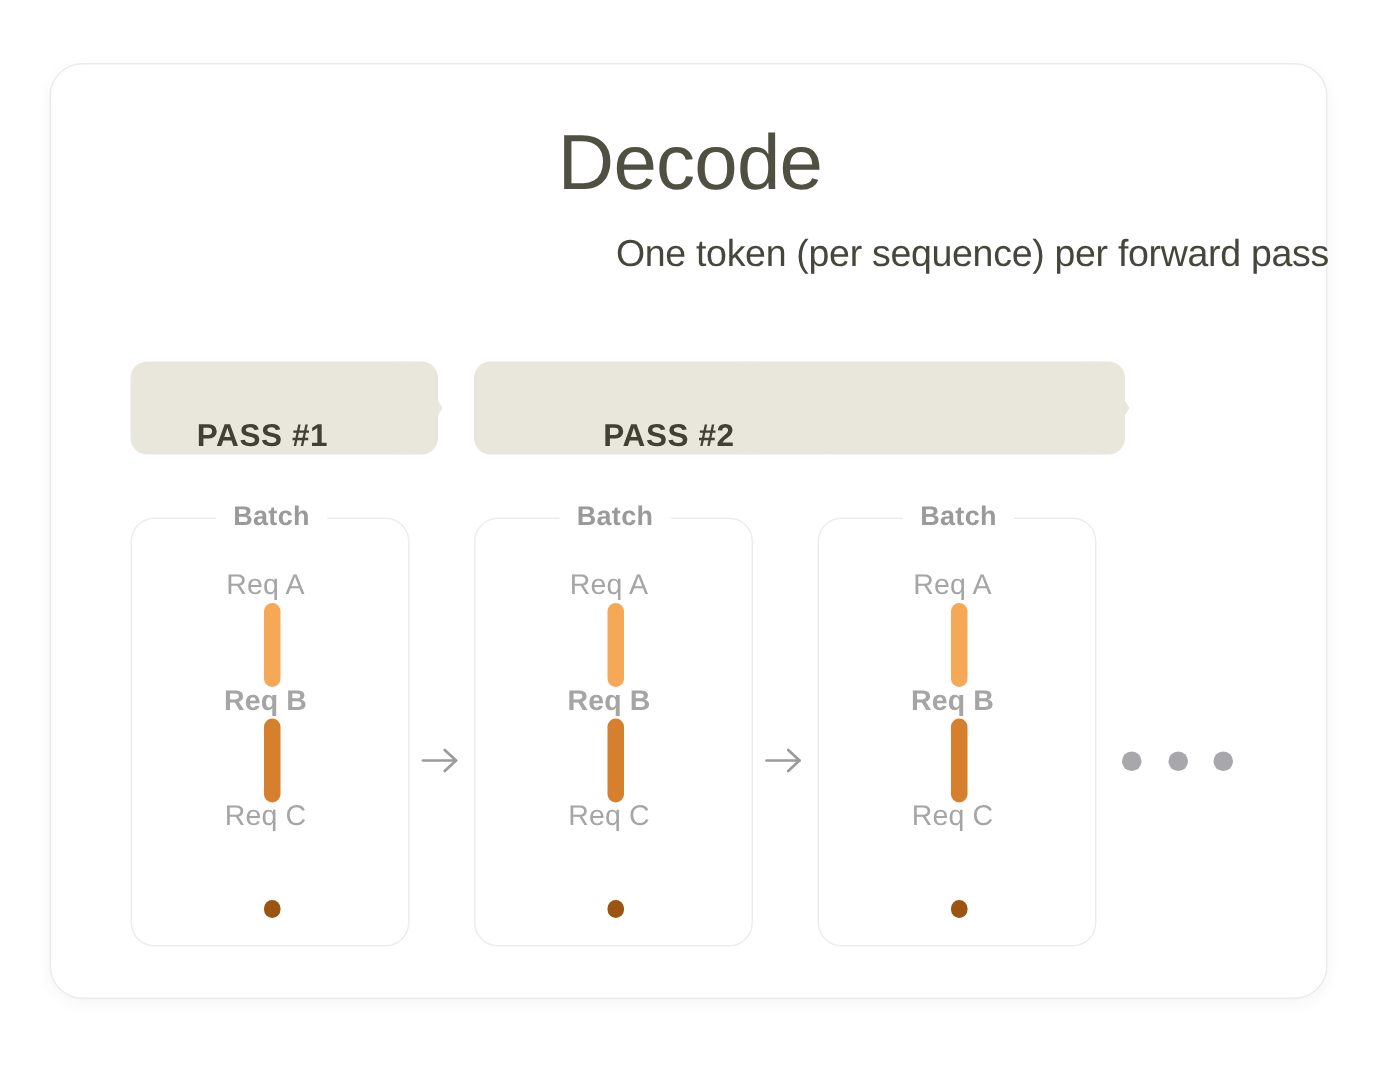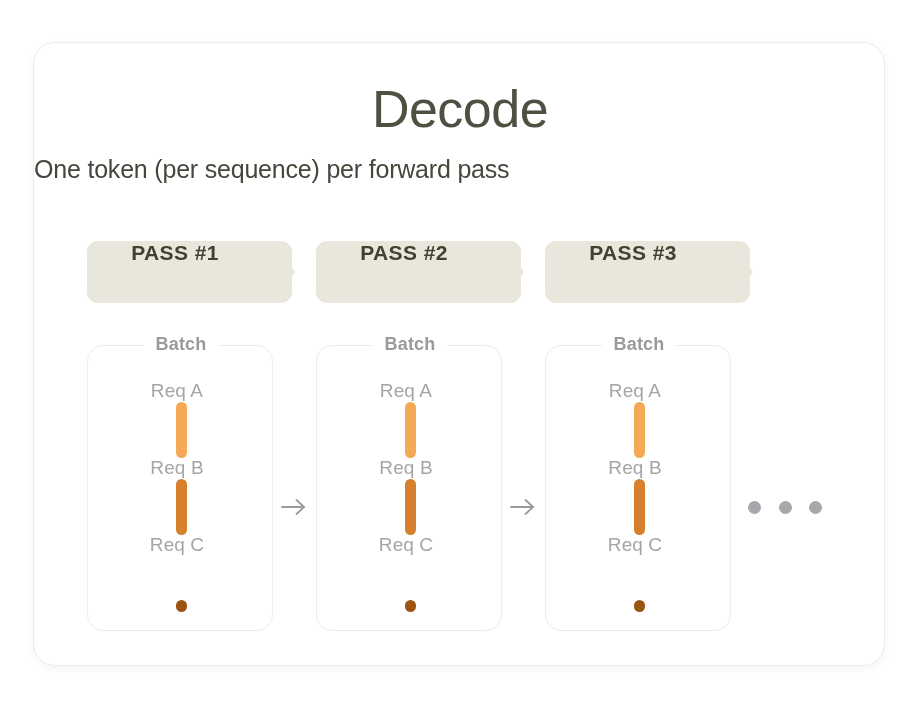--- a/index.html
+++ b/index.html
@@ -46,21 +46,21 @@
     font-weight: 400;
     letter-spacing: -0.5px;
     color: #4f4f42;
     line-height: 1.05;
   }
   .subtitle {
     position: absolute;
     left: 0;
     top: 112px;
     width: 852px;
-    text-align: left;
+    text-align: right;
     font-size: 25px;
     font-weight: 400;
     color: #46463c;
     letter-spacing: -0.2px;
   }
 
   
   .pass-row {
     position: absolute;
     left: 0;
@@ -69,21 +69,21 @@
     height: 62px;
   }
   .pass-banner {
     position: absolute;
     top: 0;
     width: 205px;
     height: 62px;
     background: #e9e6dc;
     border-radius: 11px;
     display: flex;
-    align-items: flex-start;
+    align-items: flex-end;
   }
   .pass-banner .tip {
     position: absolute;
     left: 176px;
     top: 0;
     width: 32px;
     height: 62px;
     background: #e9e6dc;
     clip-path: polygon(0 0, 40% 0, 100% 50%, 40% 100%, 0 100%);
     border-top-right-radius: 4px;
@@ -93,21 +93,21 @@
     position: relative;
     z-index: 2;
     width: 176px;
     text-align: center;
     font-size: 21px;
     font-weight: 700;
     letter-spacing: 0.4px;
     color: #423f33;
   }
   .pass-1 { left: 53px; }
-  .pass-2 { left: 282px; }
+  .pass-2 { left: 282px; padding-left: 42px; }
   .pass-3 { left: 511px; }
 
   
   .batch-row {
     position: absolute;
     left: 0;
     top: 292px;
     width: 852px;
     height: 296px;
   }
@@ -151,21 +151,21 @@
   .req-row {
     position: absolute;
     left: 0;
     width: 186px;
     height: 78px;
     display: flex;
     align-items: center;
     flex-direction: column;
   }
   .req-row.r0 { top: 2px; }
-  .req-row.r1 { top: 79px; }
+  .req-row.r1 { top: 79px; font-weight: bold; }
   .req-row.r2 { top: 156px; gap: 44px; }
 
   .req-label {
     width: 124px;
     text-align: center;
     font-size: 19px;
     color: #a5a5a5;
     letter-spacing: 0.1px;
     padding-right: 8px;
     box-sizing: border-box;
@@ -219,21 +219,20 @@
       <div class="pass-banner pass-1">
         <div class="tip"></div>
         <div class="plabel">PASS #1</div>
       </div>
       <div class="pass-banner pass-2">
         <div class="tip"></div>
         <div class="plabel">PASS #2</div>
       </div>
       <div class="pass-banner pass-3">
         <div class="tip"></div>
-        <div class="plabel">PASS #3</div>
       </div>
     </div>
 
     <div class="batch-row">
 
       <div class="batch-card batch-1">
         <div class="batch-legend"><span>Batch</span></div>
         <div class="req-list">
           <div class="req-row r0">
             <div class="req-label">Req A</div>

